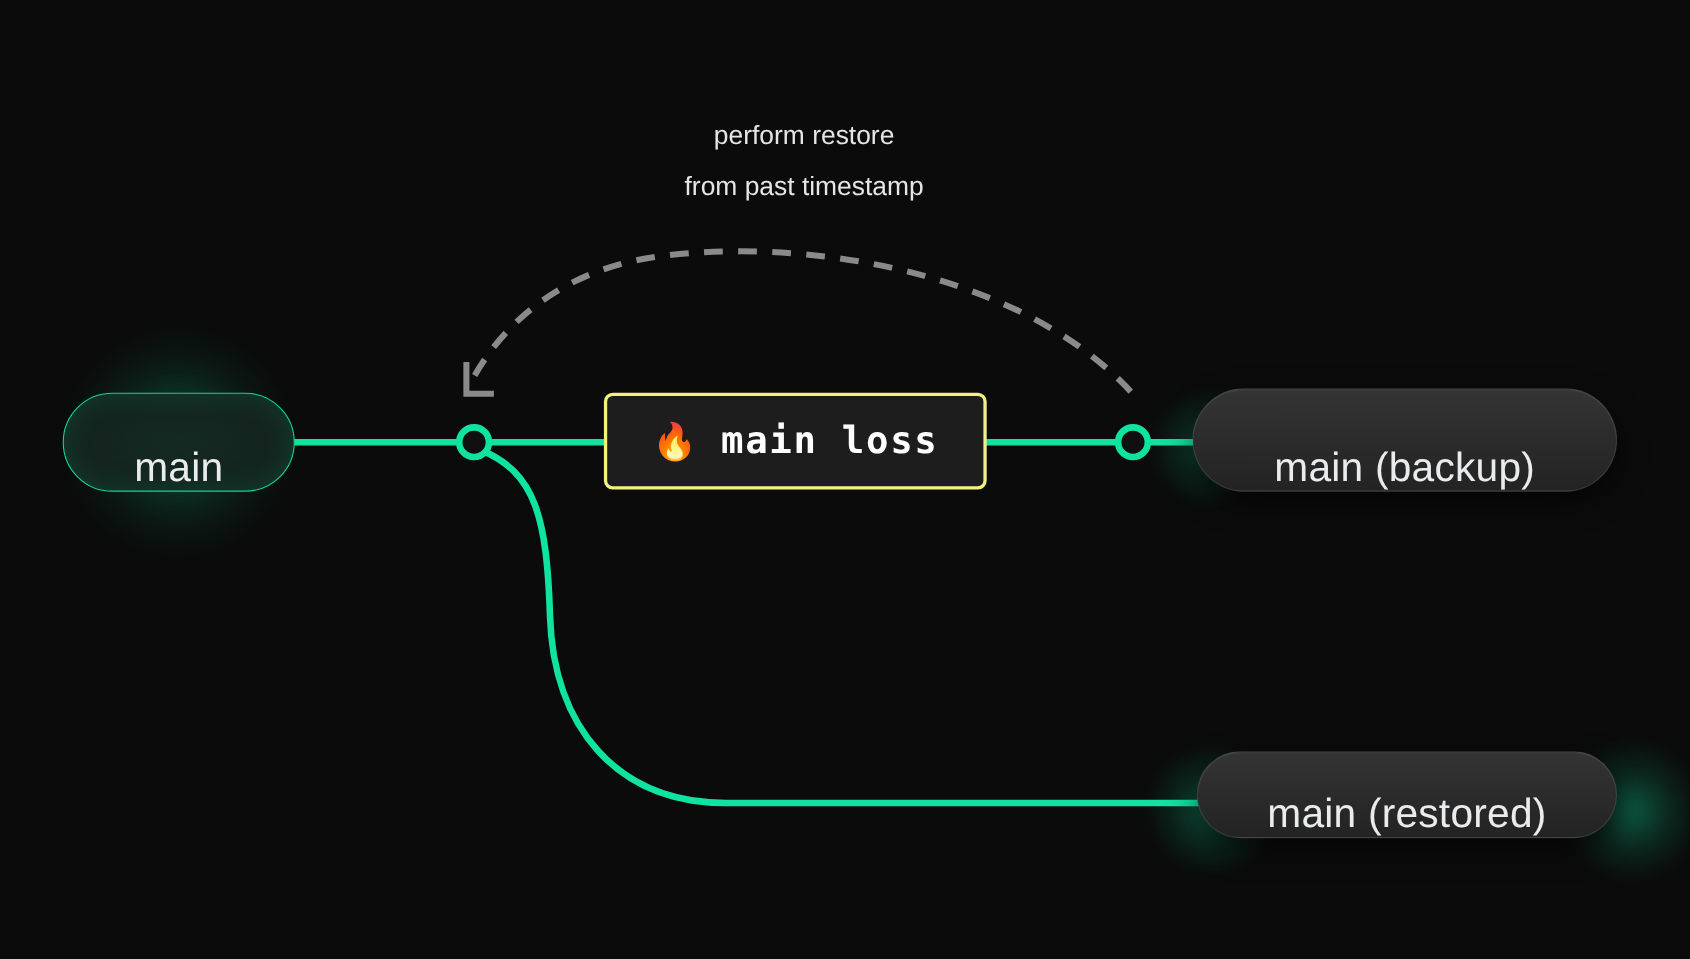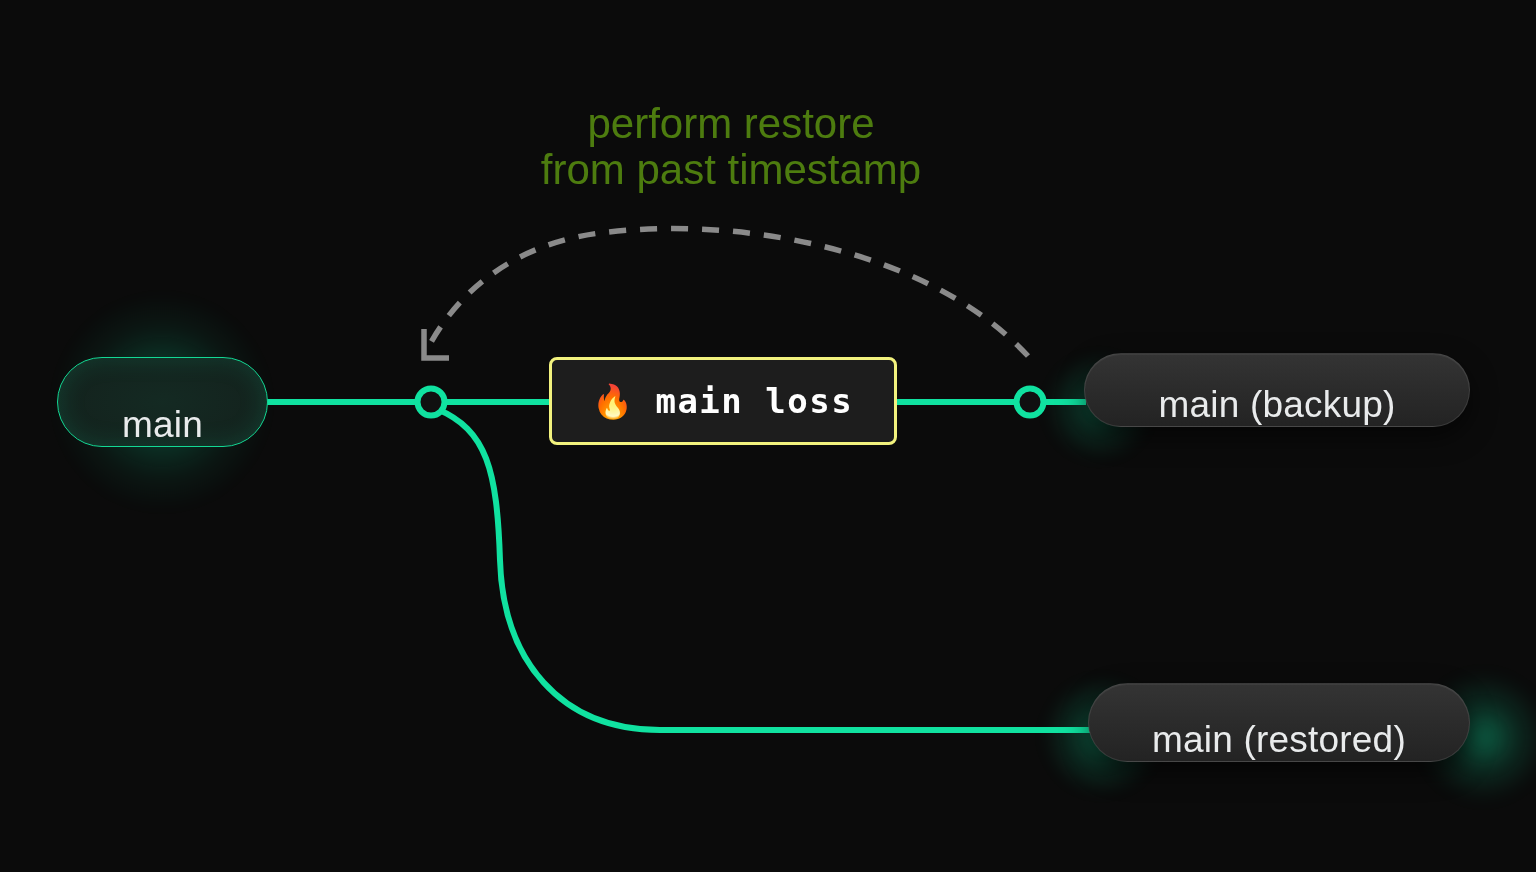--- a/index.html
+++ b/index.html
@@ -111,21 +111,21 @@
     font-size: 37px;
     border: 1px solid rgba(255,255,255,0.10);
     background: linear-gradient(180deg, #343434 0%, #2c2c2c 45%, #232323 100%);
     box-shadow: 0 1px 0 rgba(255,255,255,0.05) inset,
                 0 10px 26px rgba(0,0,0,0.55);
   }
   .node-backup {
     left: 1084px;
     top: 353px;
     width: 386px;
-    height: 74px;
+    height: 94px;
   }
   .node-restored {
     left: 1088px;
     top: 683px;
     width: 382px;
     height: 79px;
   }
 
   
   .node-dataloss {
@@ -154,22 +154,22 @@
     font-family: "DejaVu Sans", sans-serif;
   }
 
   
   .annotation {
     position: absolute;
     left: 448px;
     top: 101px;
     width: 566px;
     text-align: center;
-    color: #4d7c0f;
-    font-size: 42px;
+    color: #e5e5e5;
+    font-size: 24px;
     line-height: 46px;
     white-space: pre-line;
   }
 </style>
 </head>
 <body>
 
 <div id="stage">
 
   <div class="glow glow-main"></div>

